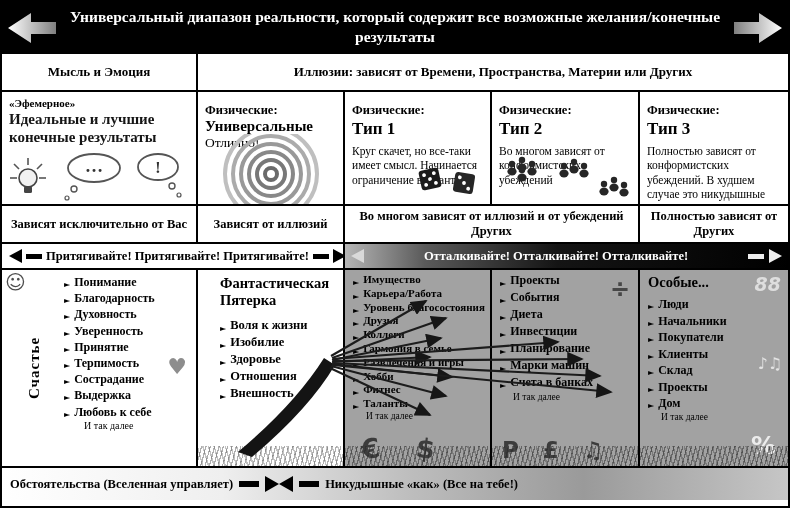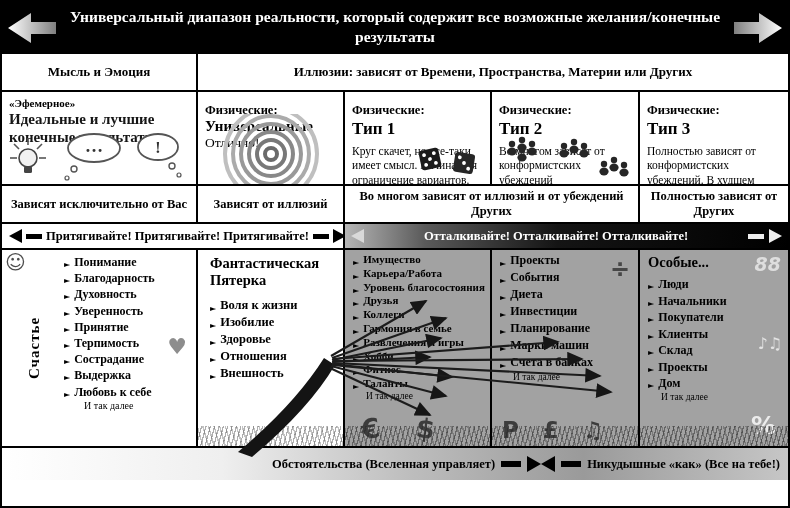--- a/index.html
+++ b/index.html
@@ -16,21 +16,21 @@
   .hdr-title{font-weight:bold;font-size:15.5px;line-height:1.32;text-align:center;padding:0 58px;}
   .hdr-arrow{position:absolute;top:9px;}
   .hdr-arrow.left{left:5px;}
   .hdr-arrow.right{right:5px;}
 
   
   .sub{height:38px;text-align:center;}
   .sub .cell{display:flex;align-items:center;justify-content:center;font-weight:bold;font-size:13px;}
 
   
-  .top{height:94px;}
+  .top{height:114px;}
   .top .cell{padding:5px 7px;}
   .eph-tag{font-size:11px;font-weight:bold;}
   .eph-title{font-size:15px;font-weight:bold;line-height:1.2;margin-top:1px;color:#151515;}
   .eph-icons{position:absolute;left:4px;bottom:0;}
   .u-label,.t-label{font-size:12.5px;font-weight:bold;margin-top:6px;}
   .u-title{font-size:15px;font-weight:bold;line-height:1.1;}
   .u-excl{font-size:13.5px;font-weight:normal;}
   .circles{position:absolute;left:50%;bottom:-4px;transform:translateX(-50%);}
   .t-title{font-size:17px;font-weight:bold;margin:1px 0 5px;}
   .t-text{font-size:11.5px;line-height:1.24;}
@@ -64,21 +64,21 @@
   ul.plist li::before{content:"►";font-family:"DejaVu Sans",sans-serif;font-size:8px;margin-right:4px;position:relative;top:3px;flex:0 0 auto;}
   .etc{font-weight:normal;}
 
   .happy .plist{margin-left:62px;padding-top:1px;}
   .happy .plist li{font-size:12px;line-height:16.2px;}
   .happy .etc{font-size:10px;margin-left:82px;}
   .vlabel{position:absolute;top:50%;left:32px;transform:translate(-50%,-50%) rotate(-90deg);font-size:15px;font-weight:bold;white-space:nowrap;letter-spacing:1px;}
   .smiley{position:absolute;left:3px;top:0;font-size:20px;color:#4d4d4d;font-family:"DejaVu Sans",sans-serif;}
   .heart{position:absolute;right:9px;top:84px;font-size:22px;color:#8d8d8d;font-family:"DejaVu Sans",sans-serif;}
 
-  .five{padding-left:12px;padding-right:6px;}
+  .five{padding-left:22px;padding-right:6px;}
   .five-title{font-size:14.5px;font-weight:bold;line-height:1.15;margin:2px 0 9px;}
   .five .plist li{font-size:12.5px;line-height:17px;}
 
   .c3{padding-left:8px;padding-right:4px;}
   .c3 .plist li{font-size:11px;line-height:13.8px;}
   .c3 .etc{font-size:9.5px;margin-left:13px;}
   .sym-money{position:absolute;bottom:2px;left:16px;display:flex;gap:36px;font-family:"DejaVu Sans",sans-serif;font-weight:bold;font-size:27px;color:#3c3c3c;}
   .sym-money .s1{transform:rotate(-8deg);}
   .sym-money .s2{transform:rotate(7deg);}
 
@@ -96,21 +96,21 @@
   .sym5-mid{position:absolute;top:84px;right:6px;font-size:16px;color:#e3e3e3;font-family:"DejaVu Sans",sans-serif;}
   .sym5-bot{position:absolute;bottom:6px;right:12px;font-size:25px;font-weight:bold;color:#ececec;font-family:"DejaVu Sans",sans-serif;}
 
   .grass{position:absolute;left:0;right:0;bottom:0;height:20px;pointer-events:none;
     background:
       repeating-linear-gradient(105deg, rgba(40,40,40,0) 0 3px, rgba(40,40,40,.5) 3px 4.2px),
       repeating-linear-gradient(74deg, rgba(75,75,75,0) 0 4px, rgba(75,75,75,.45) 4px 5.4px);}
   .grass.onwhite{opacity:.75;}
 
   
-  .foot{height:32px;border-bottom:none;display:flex;align-items:center;justify-content:flex-end;padding:0 8px;font-weight:bold;font-size:12.5px;
+  .foot{height:32px;border-bottom:none;display:flex;align-items:center;justify-content:flex-start;padding:0 8px;font-weight:bold;font-size:12.5px;
     background:linear-gradient(90deg,#ffffff 0%,#efefef 28%,#bdbdbd 52%,#9a9a9a 74%,#c6c6c6 100%);}
   .fgroup{display:flex;align-items:center;gap:6px;white-space:nowrap;}
   .foot .bar{flex:0 0 20px;height:6px;}
   .foot .tl{border-top-width:8px;border-bottom-width:8px;border-right-width:14px;}
   .foot .tr{border-top-width:8px;border-bottom-width:8px;border-left-width:14px;}
 
   .fan{position:absolute;inset:0;pointer-events:none;z-index:6;}
   svg text{font-family:"Liberation Serif","DejaVu Serif",serif;}
 </style>
 </head>

